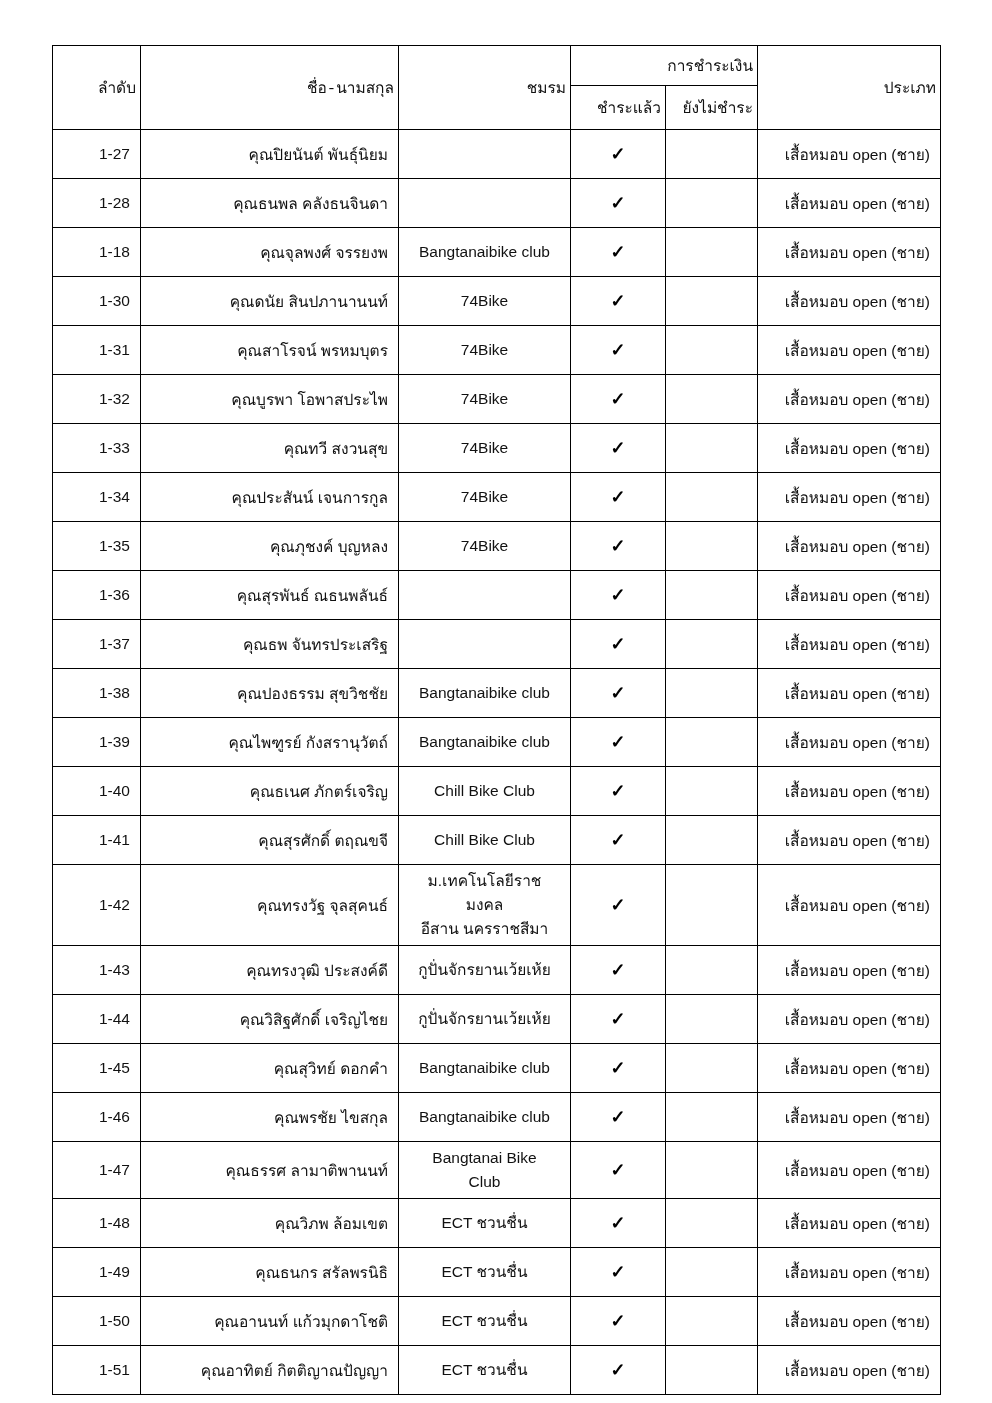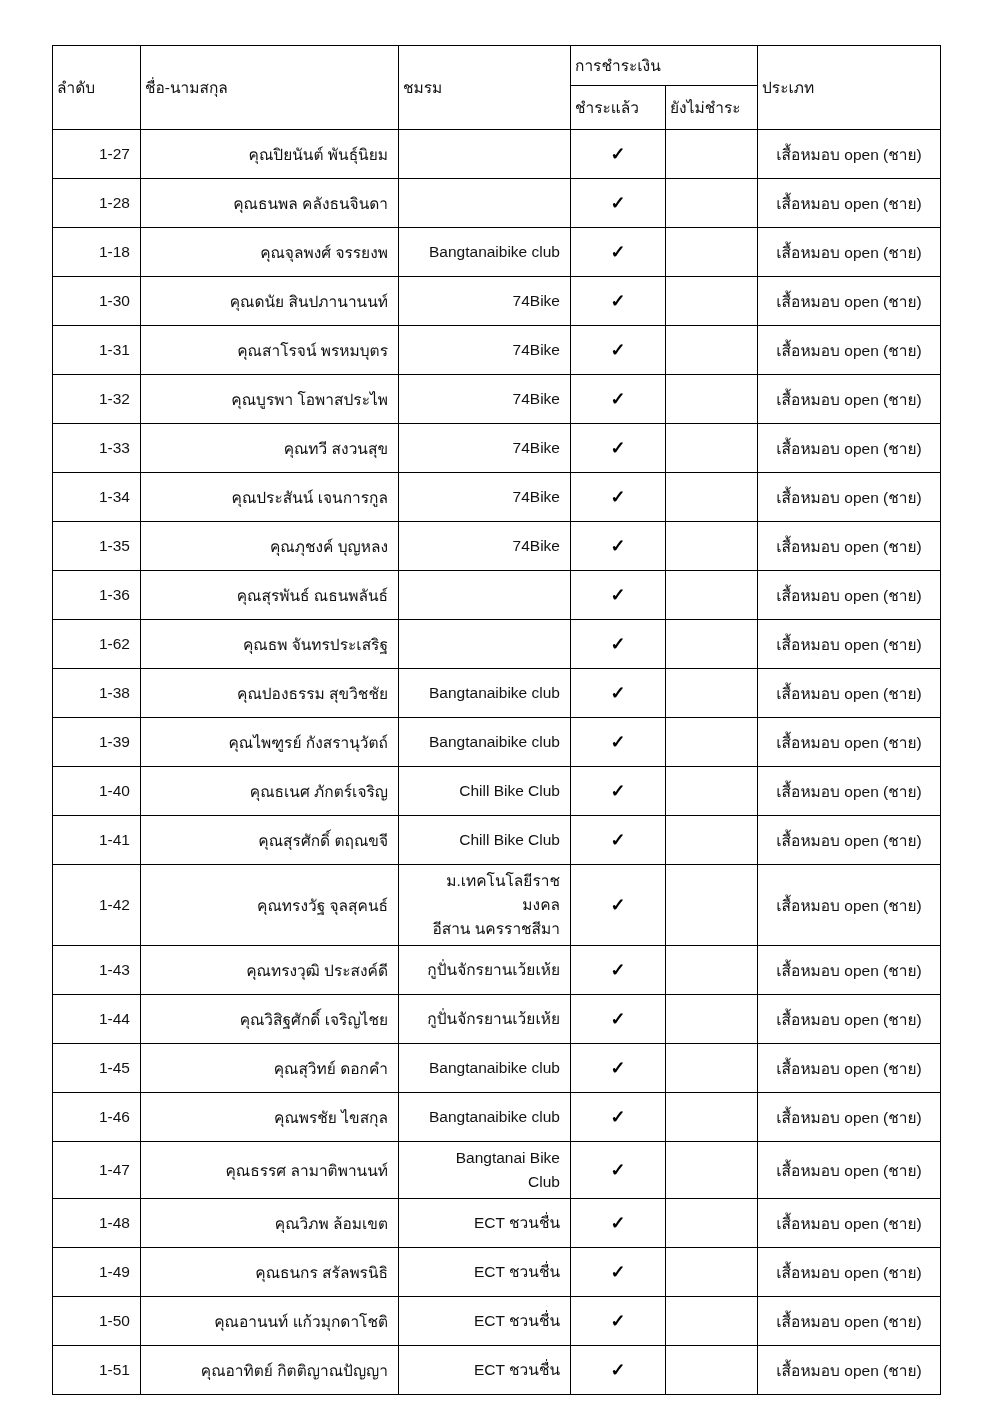--- a/index.html
+++ b/index.html
@@ -27,42 +27,43 @@
   }
   table.reg th, table.reg td {
     border: 1.6px solid #000000;
     padding: 4px 10px;
     vertical-align: middle;
     overflow: hidden;
     word-wrap: break-word;
   }
   table.reg thead th {
     font-weight: normal;
-    text-align: left;
+    text-align: right;
     padding: 4px 4px;
+    font-family: Liberation Mono, monospace;
   }
   thead tr.hdr-top { height: 40px; }
   thead tr.hdr-sub { height: 44px; }
   tbody tr { height: 49px; }
   .cell-no { text-align: right; }
   .cell-name { text-align: right; }
-  .cell-club { text-align: right; line-height: 1.55; }
+  .cell-club { text-align: center; line-height: 1.55; }
   .cell-paid, .cell-unpaid {
     text-align: center;
     vertical-align: top;
     padding-top: 0px;
   }
   .check {
     display: inline-block;
     font-weight: bold;
     font-size: 18px;
     line-height: 1.0;
     color: #000000;
   }
-  .cell-category { text-align: center; }
+  .cell-category { text-align: right; }
 </style>
 </head>
 <body>
 
 <div class="sheet">
   <table class="reg">
     <colgroup>
       <col style="width:88px">
       <col style="width:258px">
       <col style="width:172px">
@@ -168,21 +169,21 @@
   <tr>
     <td class="cell-no">1-36</td>
     <td class="cell-name">คุณสุรพันธ์ ณธนพลันธ์</td>
     <td class="cell-club"></td>
     <td class="cell-paid"><span class="check">✓</span></td>
     <td class="cell-unpaid"><span class="check"></span></td>
     <td class="cell-category">เสื้อหมอบ open (ชาย)</td>
   </tr>
 
   <tr>
-    <td class="cell-no">1-62</td>
+    <td class="cell-no">1-37</td>
     <td class="cell-name">คุณธพ จันทรประเสริฐ</td>
     <td class="cell-club"></td>
     <td class="cell-paid"><span class="check">✓</span></td>
     <td class="cell-unpaid"><span class="check"></span></td>
     <td class="cell-category">เสื้อหมอบ open (ชาย)</td>
   </tr>
 
   <tr>
     <td class="cell-no">1-38</td>
     <td class="cell-name">คุณปองธรรม สุขวิชชัย</td>

